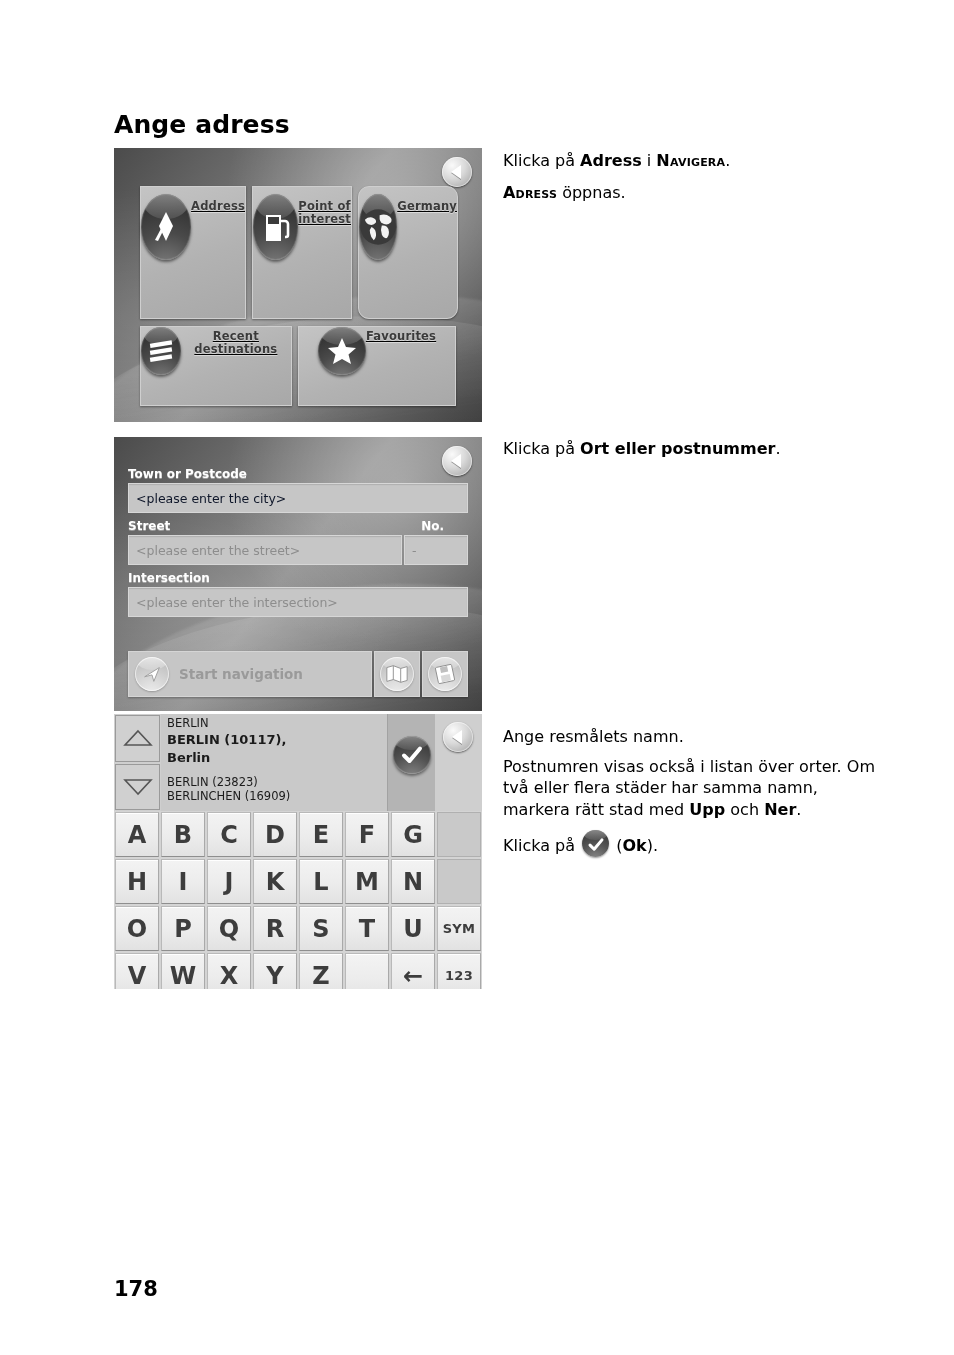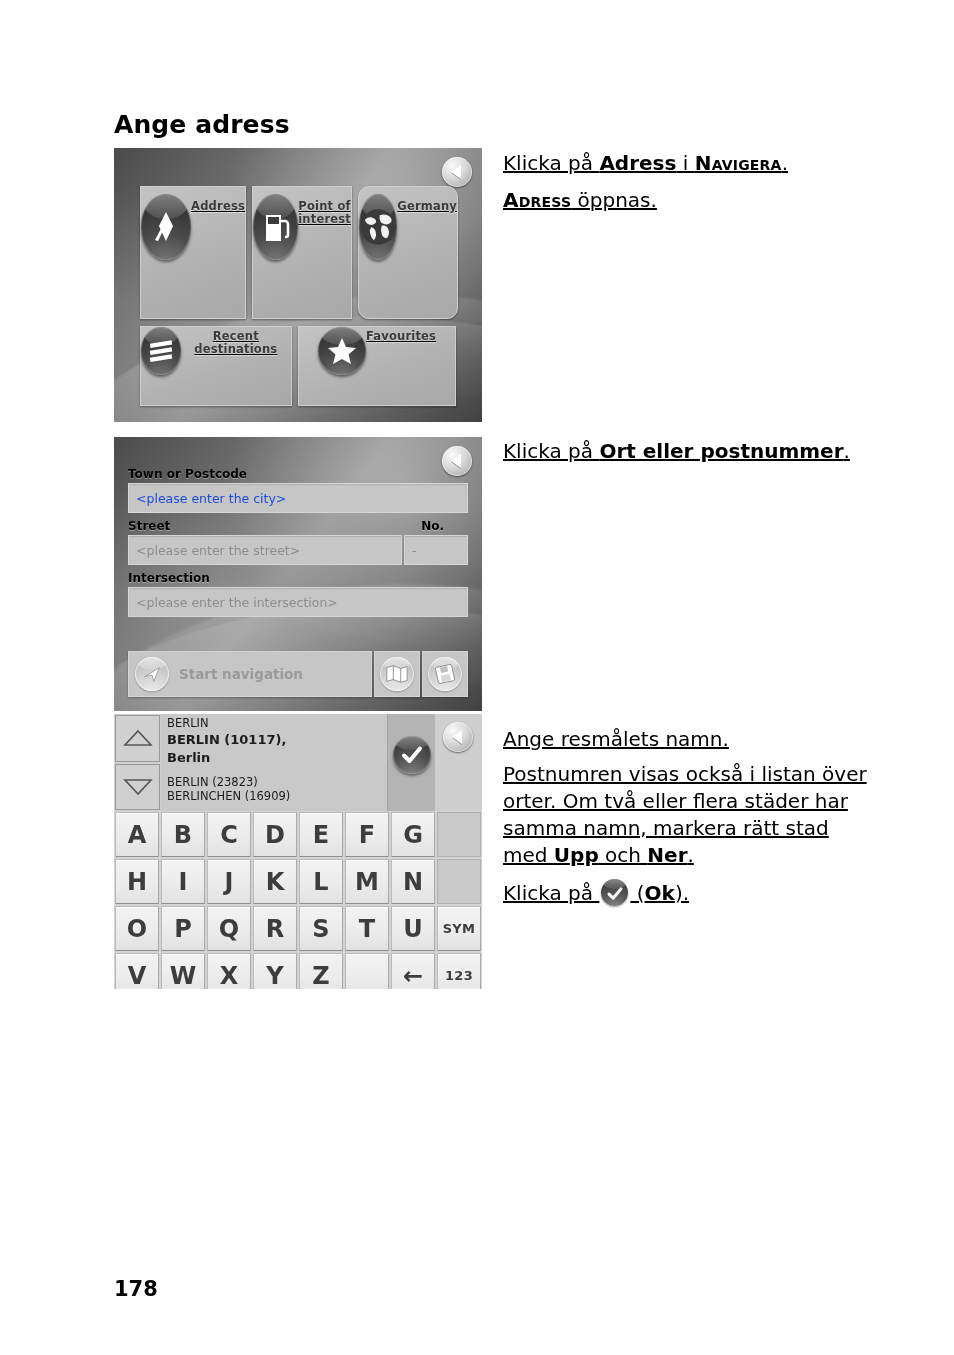--- a/index.html
+++ b/index.html
@@ -112,29 +112,29 @@
     content:"";position:absolute;left:4%;top:-14%;width:92%;height:52%;
     border-radius:50%;
     background:linear-gradient(180deg, rgba(255,255,255,.52), rgba(255,255,255,.10));
   }
   .orb.small{width:48px;height:48px;}
   .orb svg{position:relative;z-index:2;display:block;}
 
   
   .form-wrap{position:absolute;left:14px;top:30px;width:340px;}
   .form-label{
-    font-size:12px;font-weight:bold;color:#000000;
+    font-size:12px;font-weight:bold;color:#ffffff;
     text-shadow:0 1px 0 rgba(255,255,255,.35);
     margin-bottom:2px;
   }
   .form-label.inline{display:flex;justify-content:space-between;padding-right:24px;}
   .field{
     background:#c6c6c6;border:1px solid #d7d7d7;
     height:28px;display:flex;align-items:center;
-    padding:0 7px;font-size:12.5px;color:#1d4ed8;
+    padding:0 7px;font-size:12.5px;color:#0f172a;
     box-shadow:inset 0 1px 1px rgba(0,0,0,.12);
   }
   .field.dim{color:#8d8d8d;}
   .field-row{display:flex;gap:2px;}
   .field-row .field.street{flex:1;}
   .field-row .field.no{width:48px;}
   .spacer-6{height:6px;}
 
   .action-row{position:absolute;left:14px;bottom:14px;width:340px;display:flex;gap:2px;}
   .start-nav{
@@ -197,21 +197,21 @@
     border:1px solid #b9b9b9;border-bottom-color:#8e8e8e;border-right-color:#a9a9a9;
     display:flex;align-items:center;justify-content:center;
     font-size:24px;font-weight:bold;color:#3d3d3d;
     box-shadow:inset 0 1px 0 #ffffff;
   }
   .key.small{font-size:13px;letter-spacing:.3px;}
   .key.blank{background:#c9c9c9;border-color:#b0b0b0;box-shadow:none;}
   .key.underscore{align-items:flex-end;padding-bottom:4px;font-size:26px;}
 
   
-  .instr{position:absolute;left:503px;width:372px;font-size:20px;line-height:1.35;color:#000;text-decoration:underline;}
+  .instr{position:absolute;left:503px;width:372px;font-size:16px;line-height:1.35;color:#000;}
   #instr1{top:150px;}
   #instr2{top:438px;}
   #instr3{top:726px;}
   .instr p{margin:0 0 10px 0;}
   .instr p.tight{margin-bottom:8px;}
   .sc{font-variant:small-caps;font-weight:bold;letter-spacing:.2px;}
   .b{font-weight:bold;}
   .inline-ok{
     display:inline-block;vertical-align:-6px;
     width:27px;height:27px;border-radius:50%;margin:0 2px;

